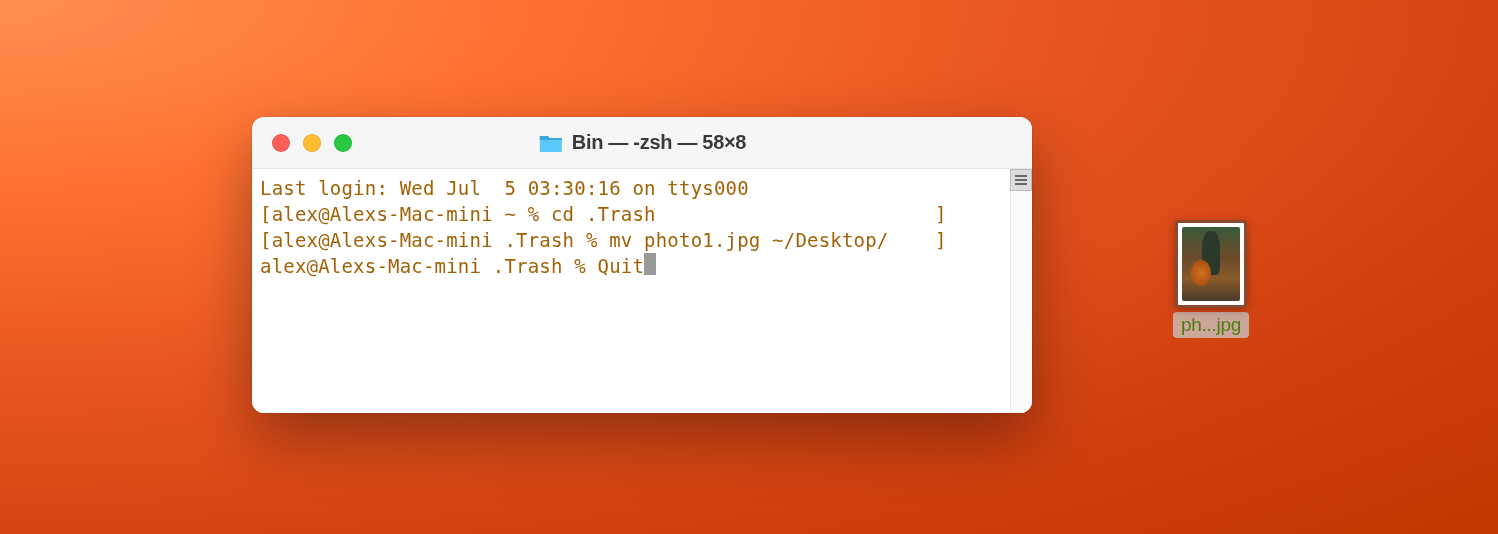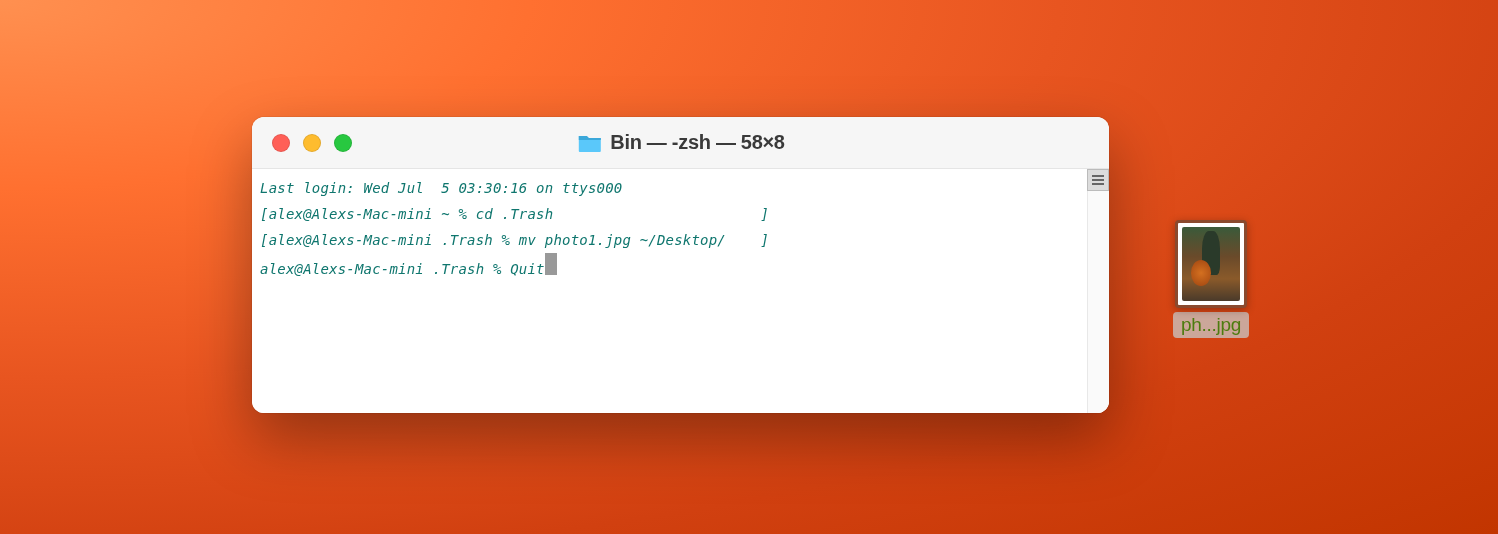--- a/index.html
+++ b/index.html
@@ -15,21 +15,21 @@
       background: radial-gradient(ellipse at top left, #ff9050 0%, #ff7030 25%, #e85520 50%, #d14010 75%, #c23500 100%);
       font-family: -apple-system, BlinkMacSystemFont, "Segoe UI", sans-serif;
       position: relative;
       overflow: hidden;
     }
 
     .terminal-window {
       position: absolute;
       left: 252px;
       top: 117px;
-      width: 857px;
+      width: 780px;
       height: 296px;
       background: #ffffff;
       border-radius: 12px;
       box-shadow: 0 25px 60px rgba(0,0,0,0.35), 0 0 0 1px rgba(0,0,0,0.05);
       overflow: hidden;
       display: flex;
       flex-direction: column;
     }
 
     .title-bar {
@@ -100,26 +100,25 @@
     .terminal-body {
       flex: 1;
       display: flex;
       background: #ffffff;
     }
 
     .terminal-content {
       flex: 1;
       padding: 6px 8px;
       font-family: "SF Mono", Menlo, Monaco, monospace;
-      font-size: 14px;
+      font-size: 19px;
       line-height: 26px;
-      color: #0f766e;
+      color: #a16207;
       white-space: pre;
       letter-spacing: 0.2px;
-      font-style: italic;
     }
 
     .terminal-line {
       display: block;
     }
 
     .cursor {
       display: inline-block;
       width: 12px;
       height: 22px;

